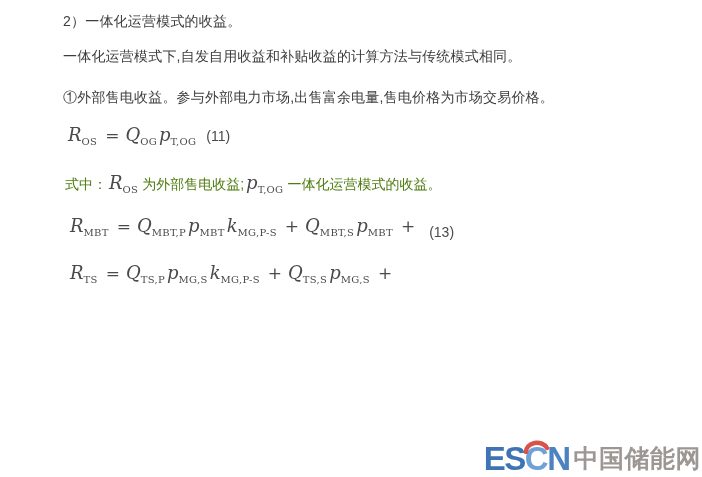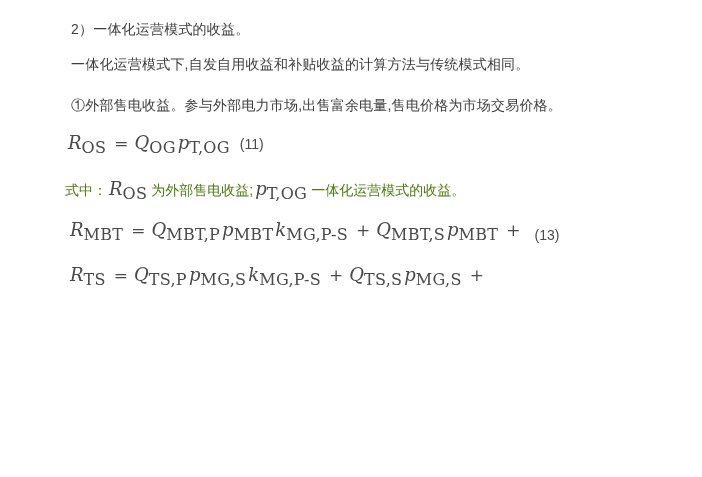--- a/index.html
+++ b/index.html
@@ -12,21 +12,21 @@
     overflow:hidden;
   }
   .doc { padding:8px 30px 0 30px; }
 
   
   .cn-para {
     font-size:14px;
     line-height:26px;
     text-align:justify;
     text-indent:33px;
-    margin:8px;
+    margin:0;
     letter-spacing:0.2px;
   }
   .mt-p2 { margin-top:9px; }
   .mt-p3 { margin-top:15px; }
   .mt-p4 { margin-top:14px; }
 
   
   .f-row {
     margin-left:38px;
     line-height:30px;
@@ -44,21 +44,21 @@
     color:#4a4a4a;
   }
   .mt-f13 { margin-top:8px; }
   .mt-f14 { margin-top:14px; }
   .f-block { display:inline-block; }
   .f-line { line-height:26px; white-space:nowrap; }
   .f-line-right { text-align:right; }
 
   
   .seg-v { font-family:"DejaVu Serif", serif; font-style:italic; font-size:18px; }
-  .seg-s { font-family:"DejaVu Serif", serif; font-size:16px; vertical-align:-4px; margin:0 2px 0 0; letter-spacing:0.3px; }
+  .seg-s { font-family:"DejaVu Serif", serif; font-size:10px; vertical-align:-4px; margin:0 2px 0 0; letter-spacing:0.3px; }
   .seg-o { font-family:"DejaVu Serif", serif; font-size:17px; margin:0 6px; }
   .seg-t { font-family:"Liberation Sans", sans-serif; font-size:14px; color:#4d7c0f; margin:0 2px; }
   .f-label { font-family:Liberation Sans, sans-serif; font-size:14px; margin-left:8px; color:#4a4a4a; }
   .f-row-two .f-label { margin-top:5px; }
 
   
   .logo {
     position:absolute;
     right:1px; bottom:2px;
     display:flex;
@@ -115,13 +115,17 @@
     <span class="f-block">
       <span class="f-line"><span class="seg-v">R</span><span class="seg-s">TS</span><span class="seg-o">=</span><span class="seg-v">Q</span><span class="seg-s">TS,P</span><span class="seg-v">p</span><span class="seg-s">MG,S</span><span class="seg-v">k</span><span class="seg-s">MG,P-S</span><span class="seg-o">+</span><span class="seg-v">Q</span><span class="seg-s">TS,S</span><span class="seg-v">p</span><span class="seg-s">MG,S</span><span class="seg-o">+</span></span>
       
     </span>
 
   </div>
 
 </div>
 
 <div class="logo">
+  <span class="logo-letters"><span class="l-e">E</span><span class="l-s">S</span><span class="l-c"><span>C</span><svg class="c-arc" viewBox="0 0 27 15">
+          <path d="M3 13 A 11 9 0 0 1 24 9" stroke="#d9534a" stroke-width="4.5" fill="none" stroke-linecap="round"></path>
+        </svg></span><span class="l-n">N</span></span>
+  <span class="logo-cn">中国储能网</span>
 </div>
 
 </body></html>

